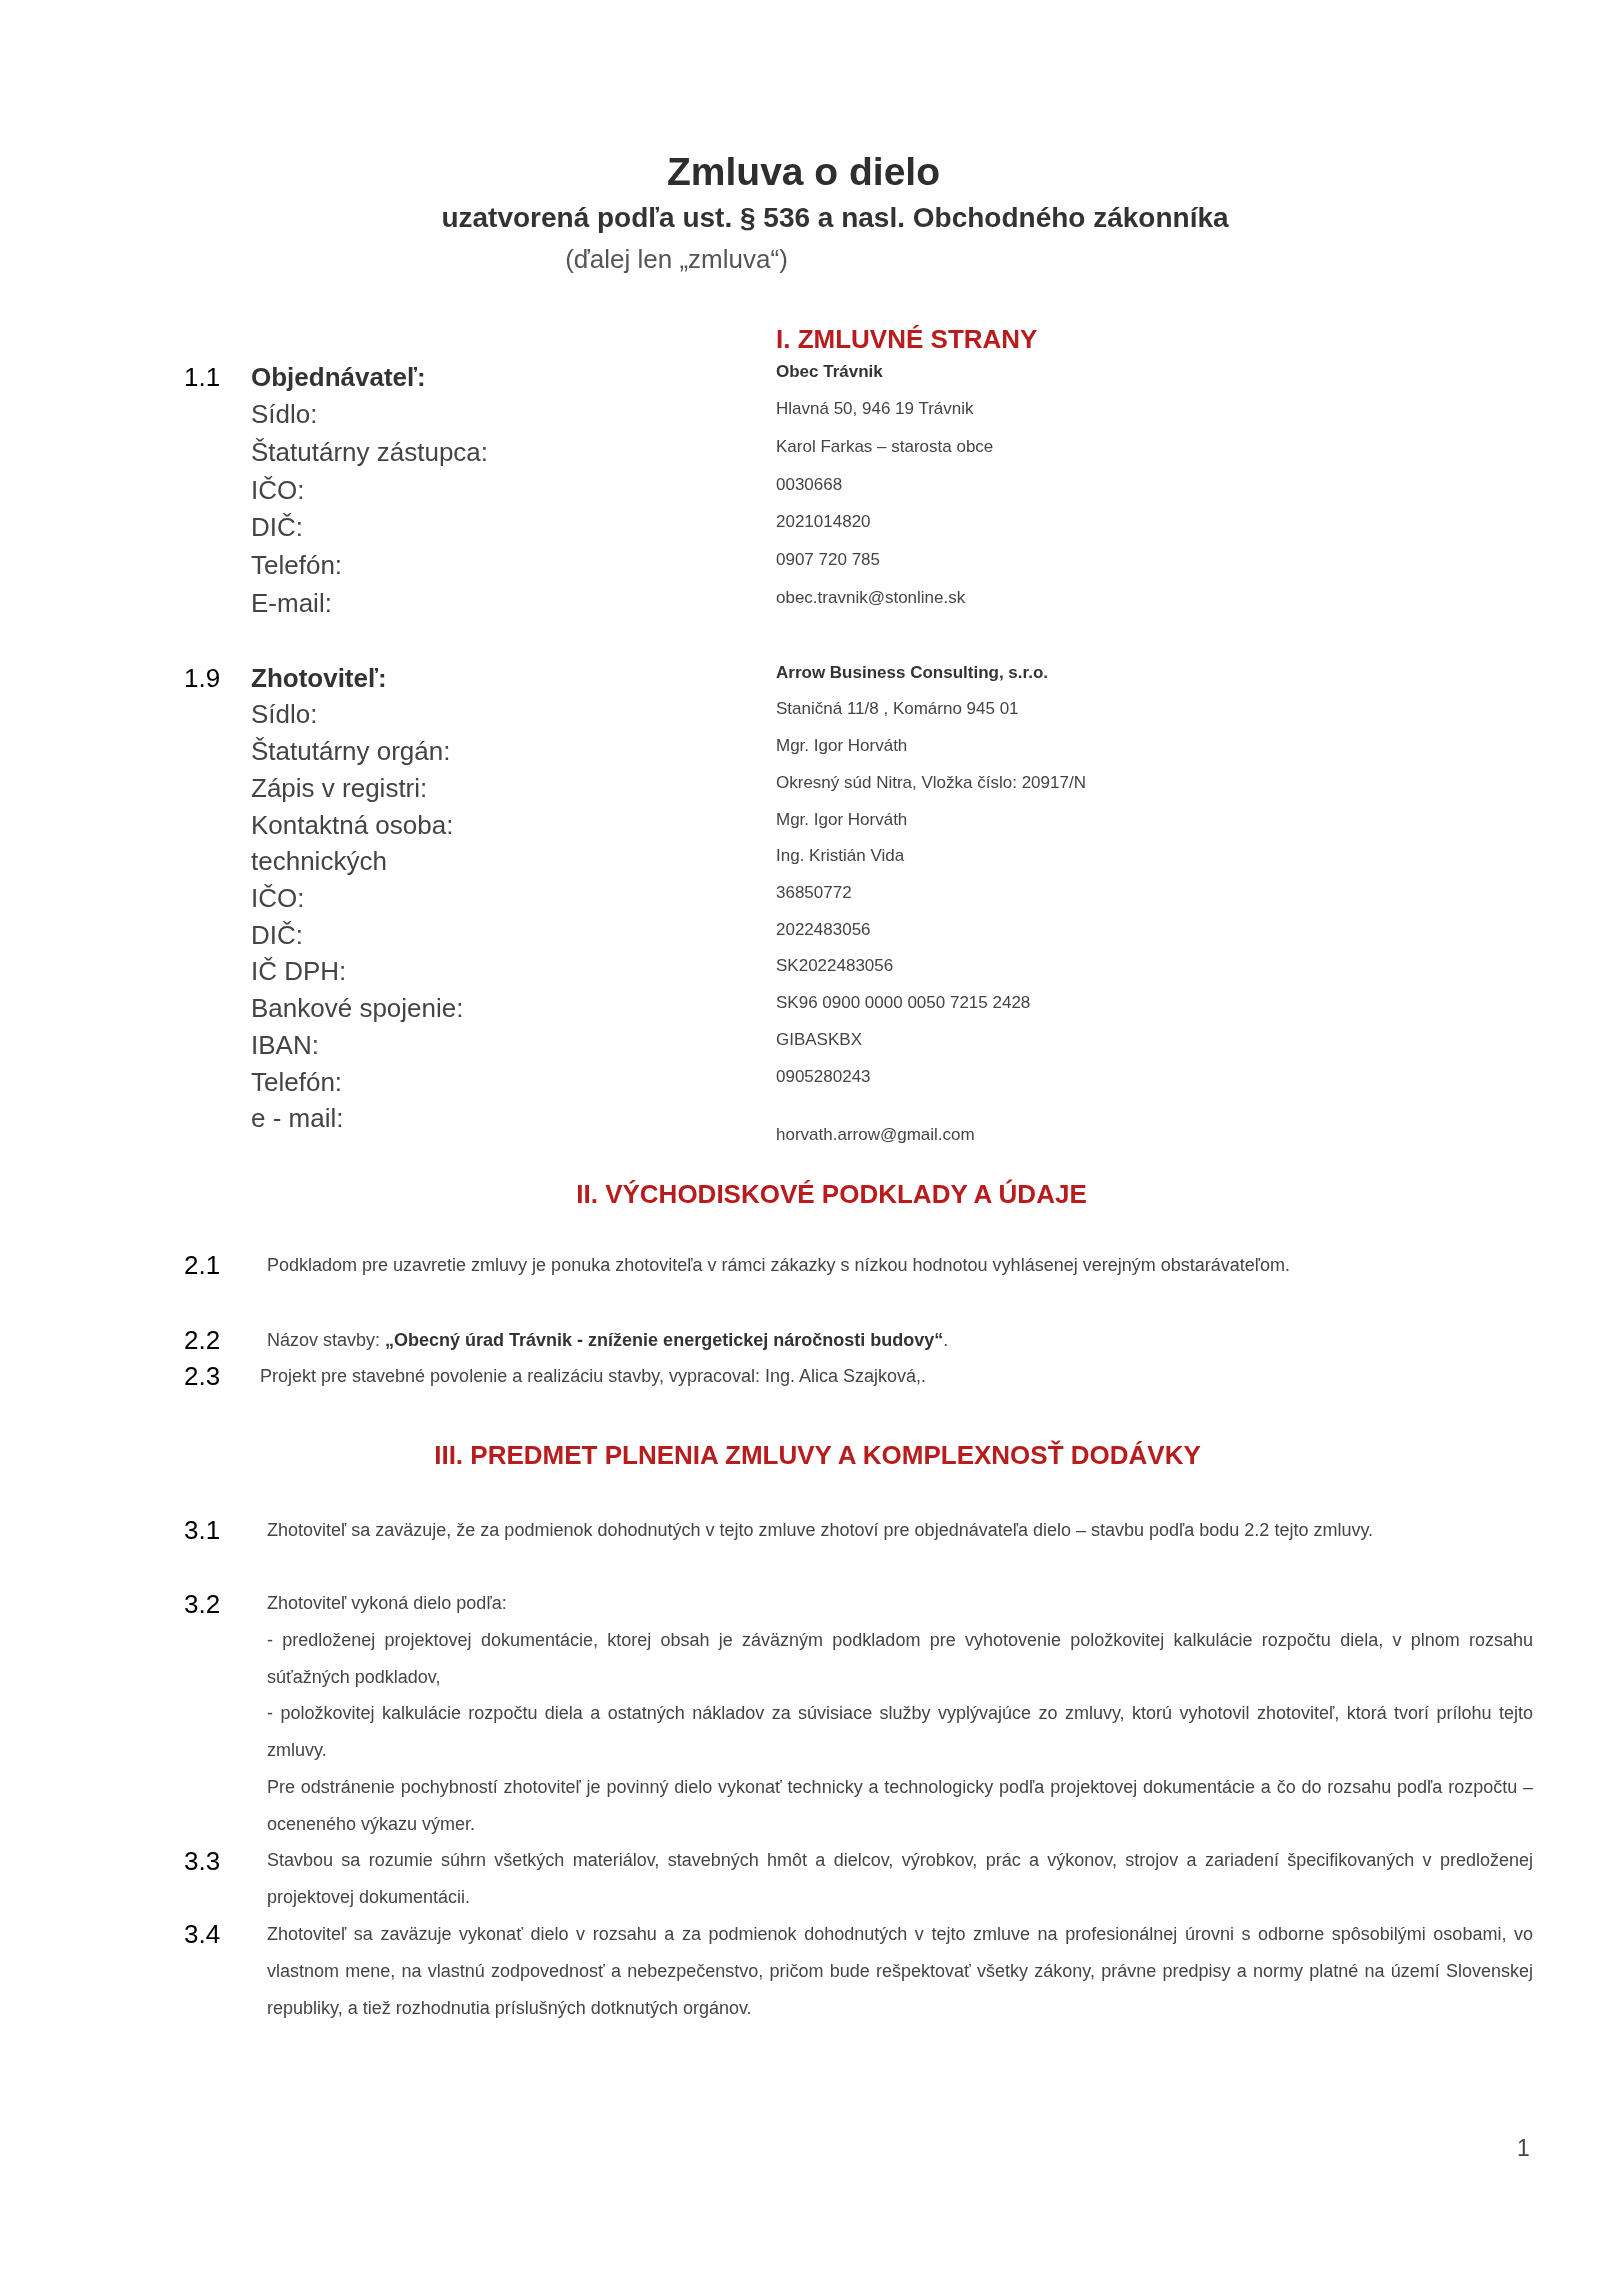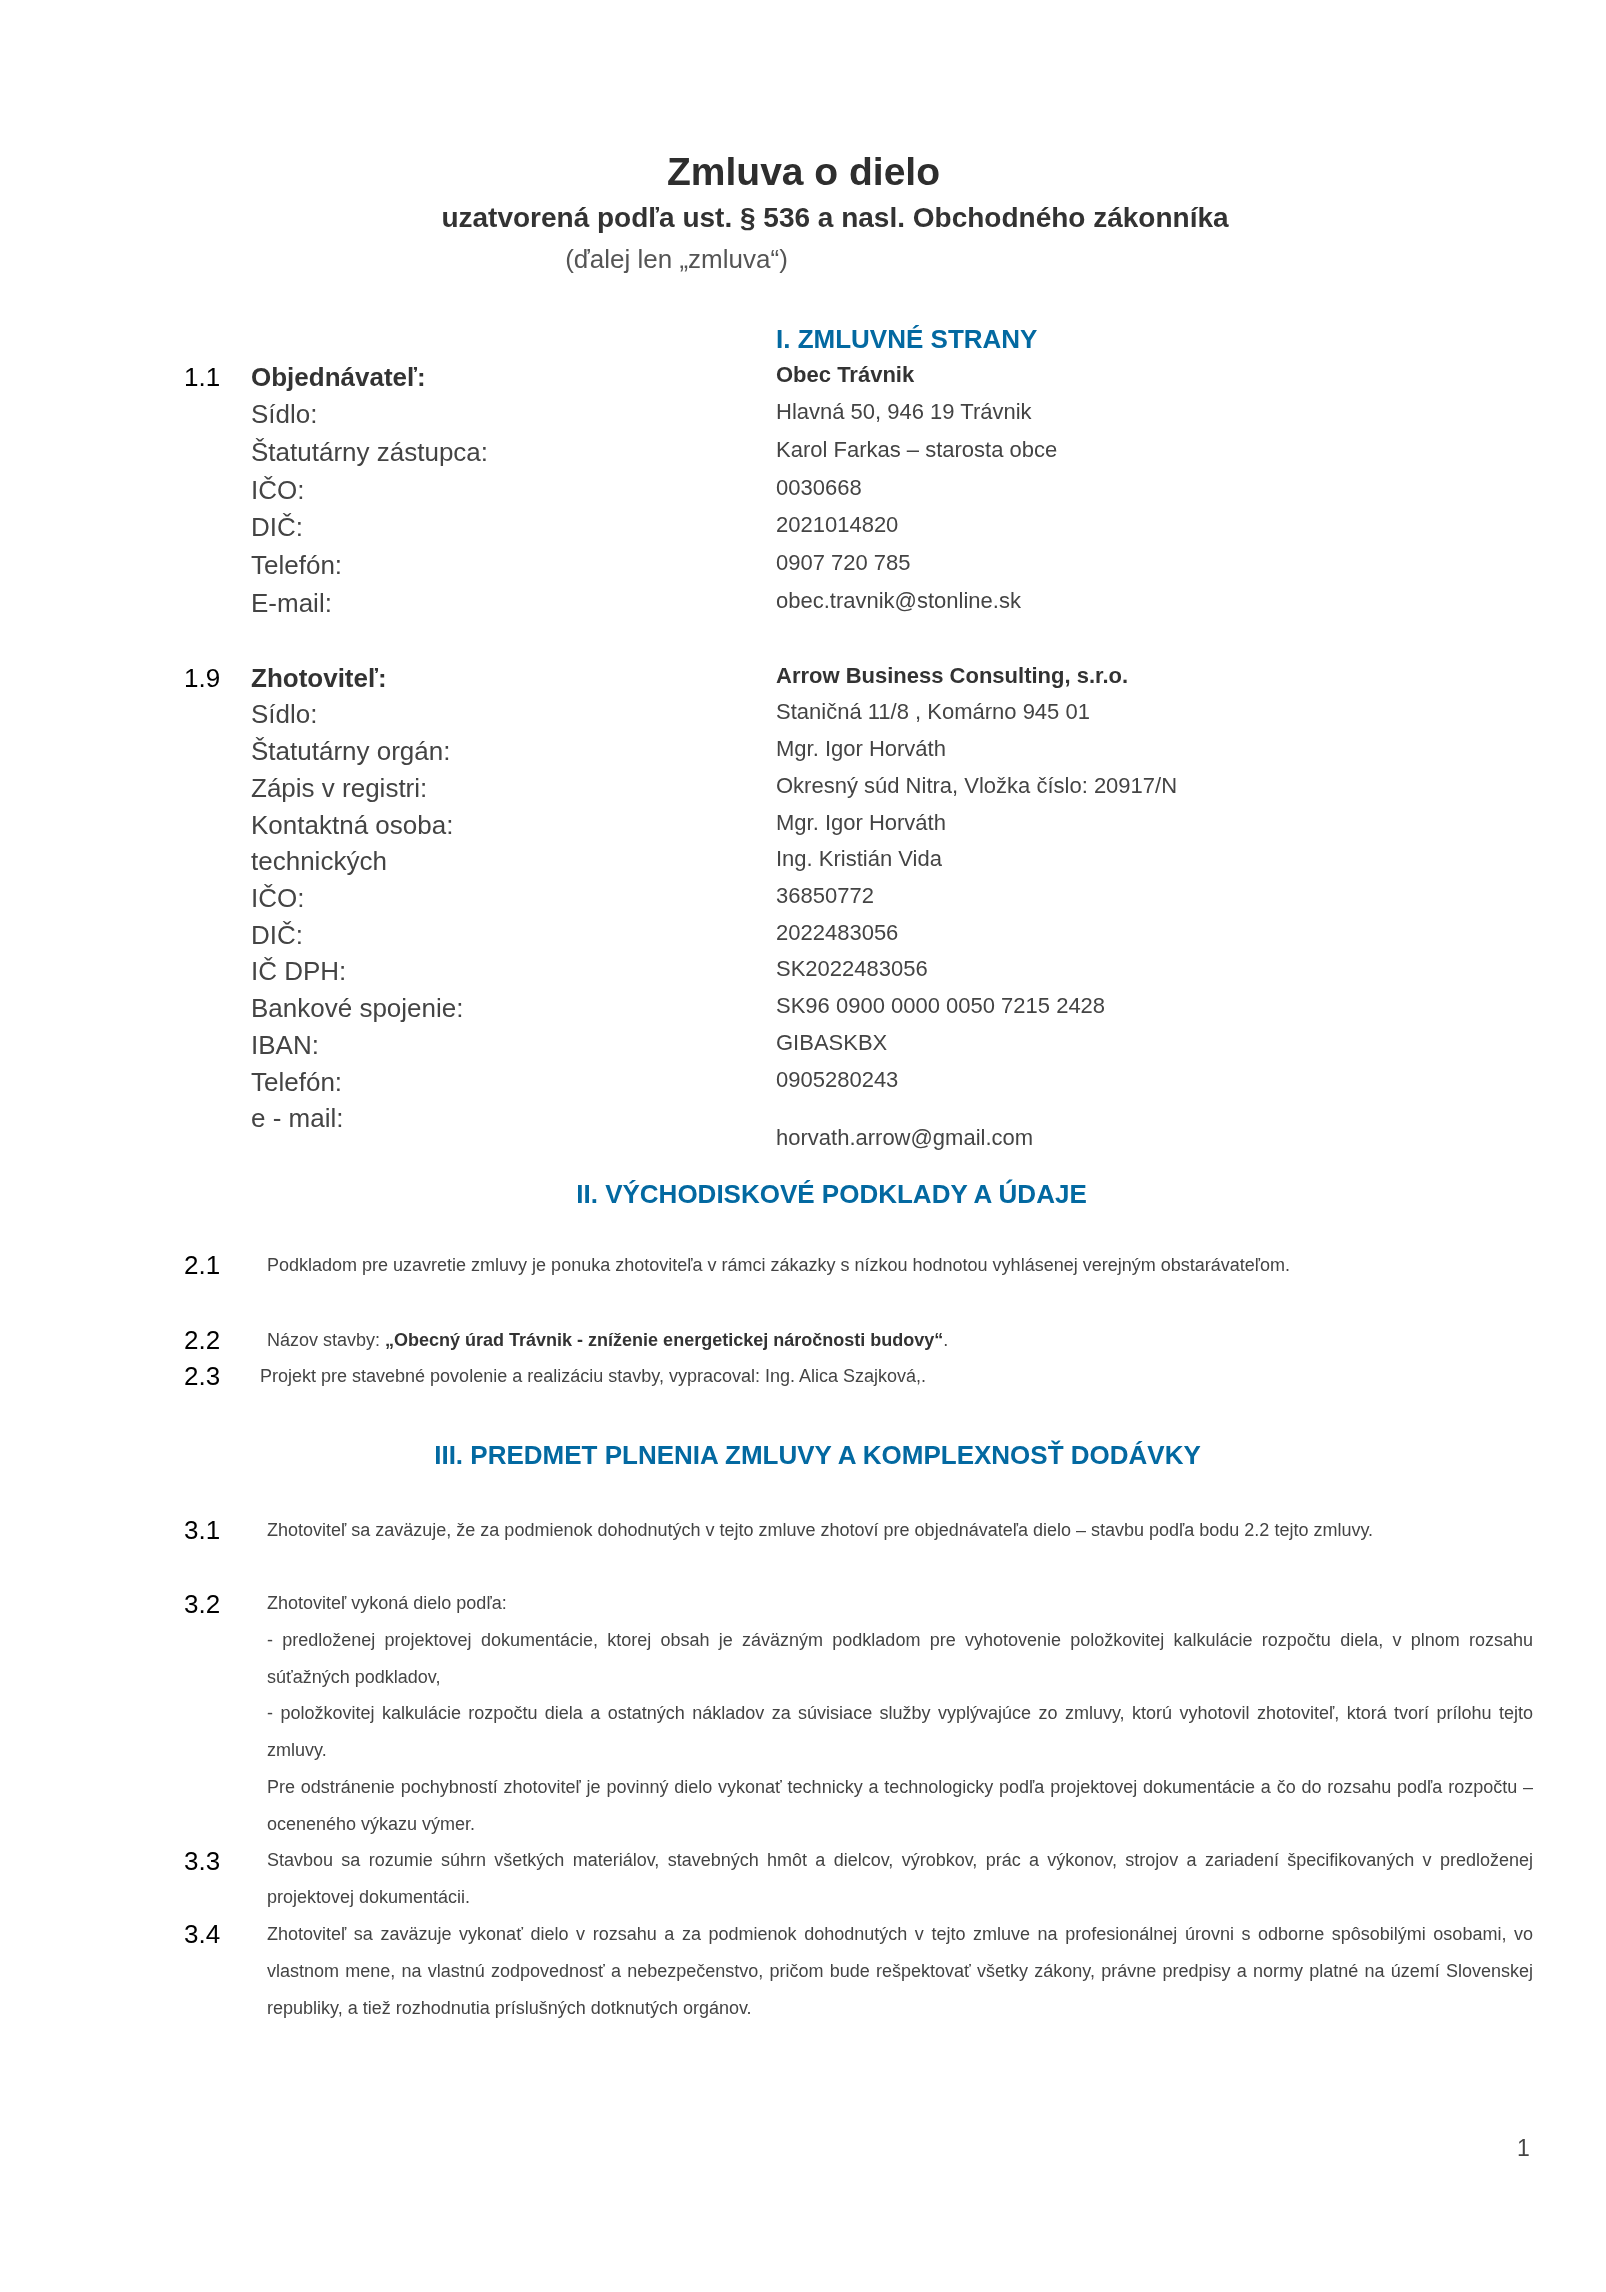--- a/index.html
+++ b/index.html
@@ -5,24 +5,24 @@
   html, body { margin: 0; padding: 0; background: #ffffff; }
   body {
     width: 1607px; height: 2293px; position: relative; overflow: hidden;
     font-family: "Liberation Sans", "DejaVu Sans", sans-serif;
     color: #3a3a3a;
   }
   .abs { position: absolute; white-space: nowrap; }
   .title { left: 0; width: 1607px; top: 150px; text-align: center; font-size: 39px; font-weight: bold; color: #2e2e2e; }
   .subtitle { left: 0; width: 1607px; top: 202px; text-align: center; font-size: 28px; font-weight: bold; color: #333; padding-left: 63px; box-sizing: border-box; }
   .subtitle2 { left: 0; width: 1299px; top: 244px; text-align: center; font-size: 26px; color: #555; padding-left: 54px; box-sizing: border-box; }
-  .sec-head { font-size: 26px; font-weight: bold; color: #0369a1; }
+  .sec-head { font-size: 26px; font-weight: bold; color: #b91c1c; }
   .num { font-size: 26px; color: #000000; }
   .lbl { font-size: 26px; color: #444; }
-  .val { font-size: 22px; color: #444; }
+  .val { font-size: 17px; color: #444; }
   .bold { font-weight: bold; color: #333; }
   .para { font-size: 18px; color: #444; line-height: 37px; white-space: normal; }
   .just { text-align: justify; text-align-last: left; }
   .page-num { font-size: 23px; color: #444; }
 </style>
 </head>
 <body>
 
 <div class="abs title">Zmluva o dielo</div>
 <div class="abs subtitle">uzatvorená podľa ust. § 536 a nasl. Obchodného zákonníka</div>

